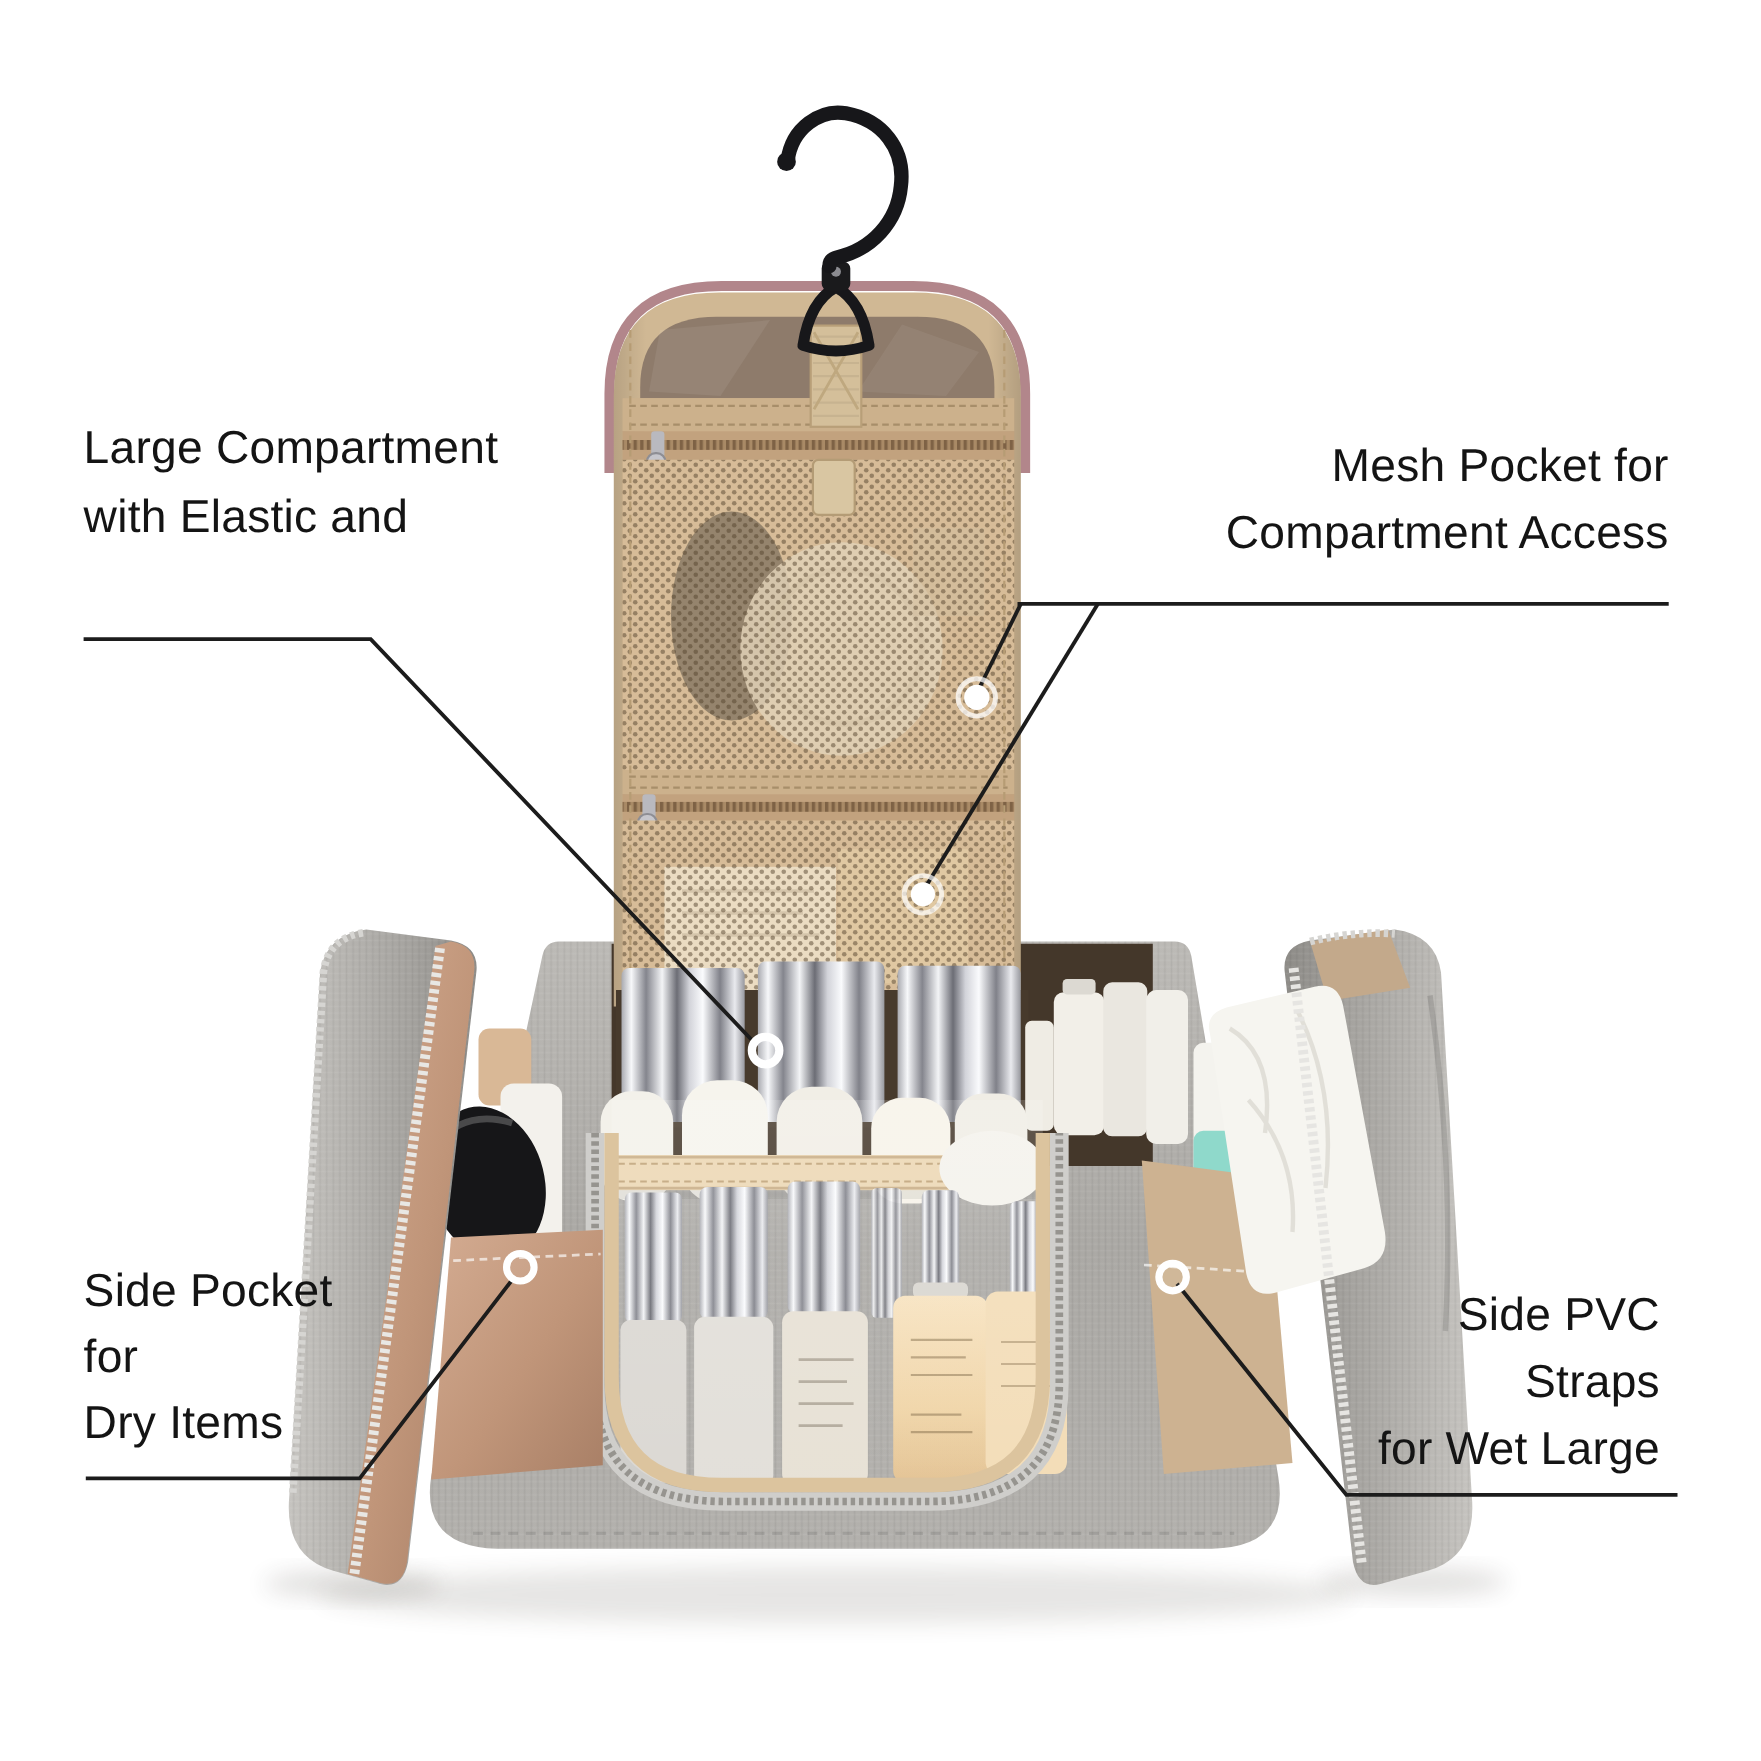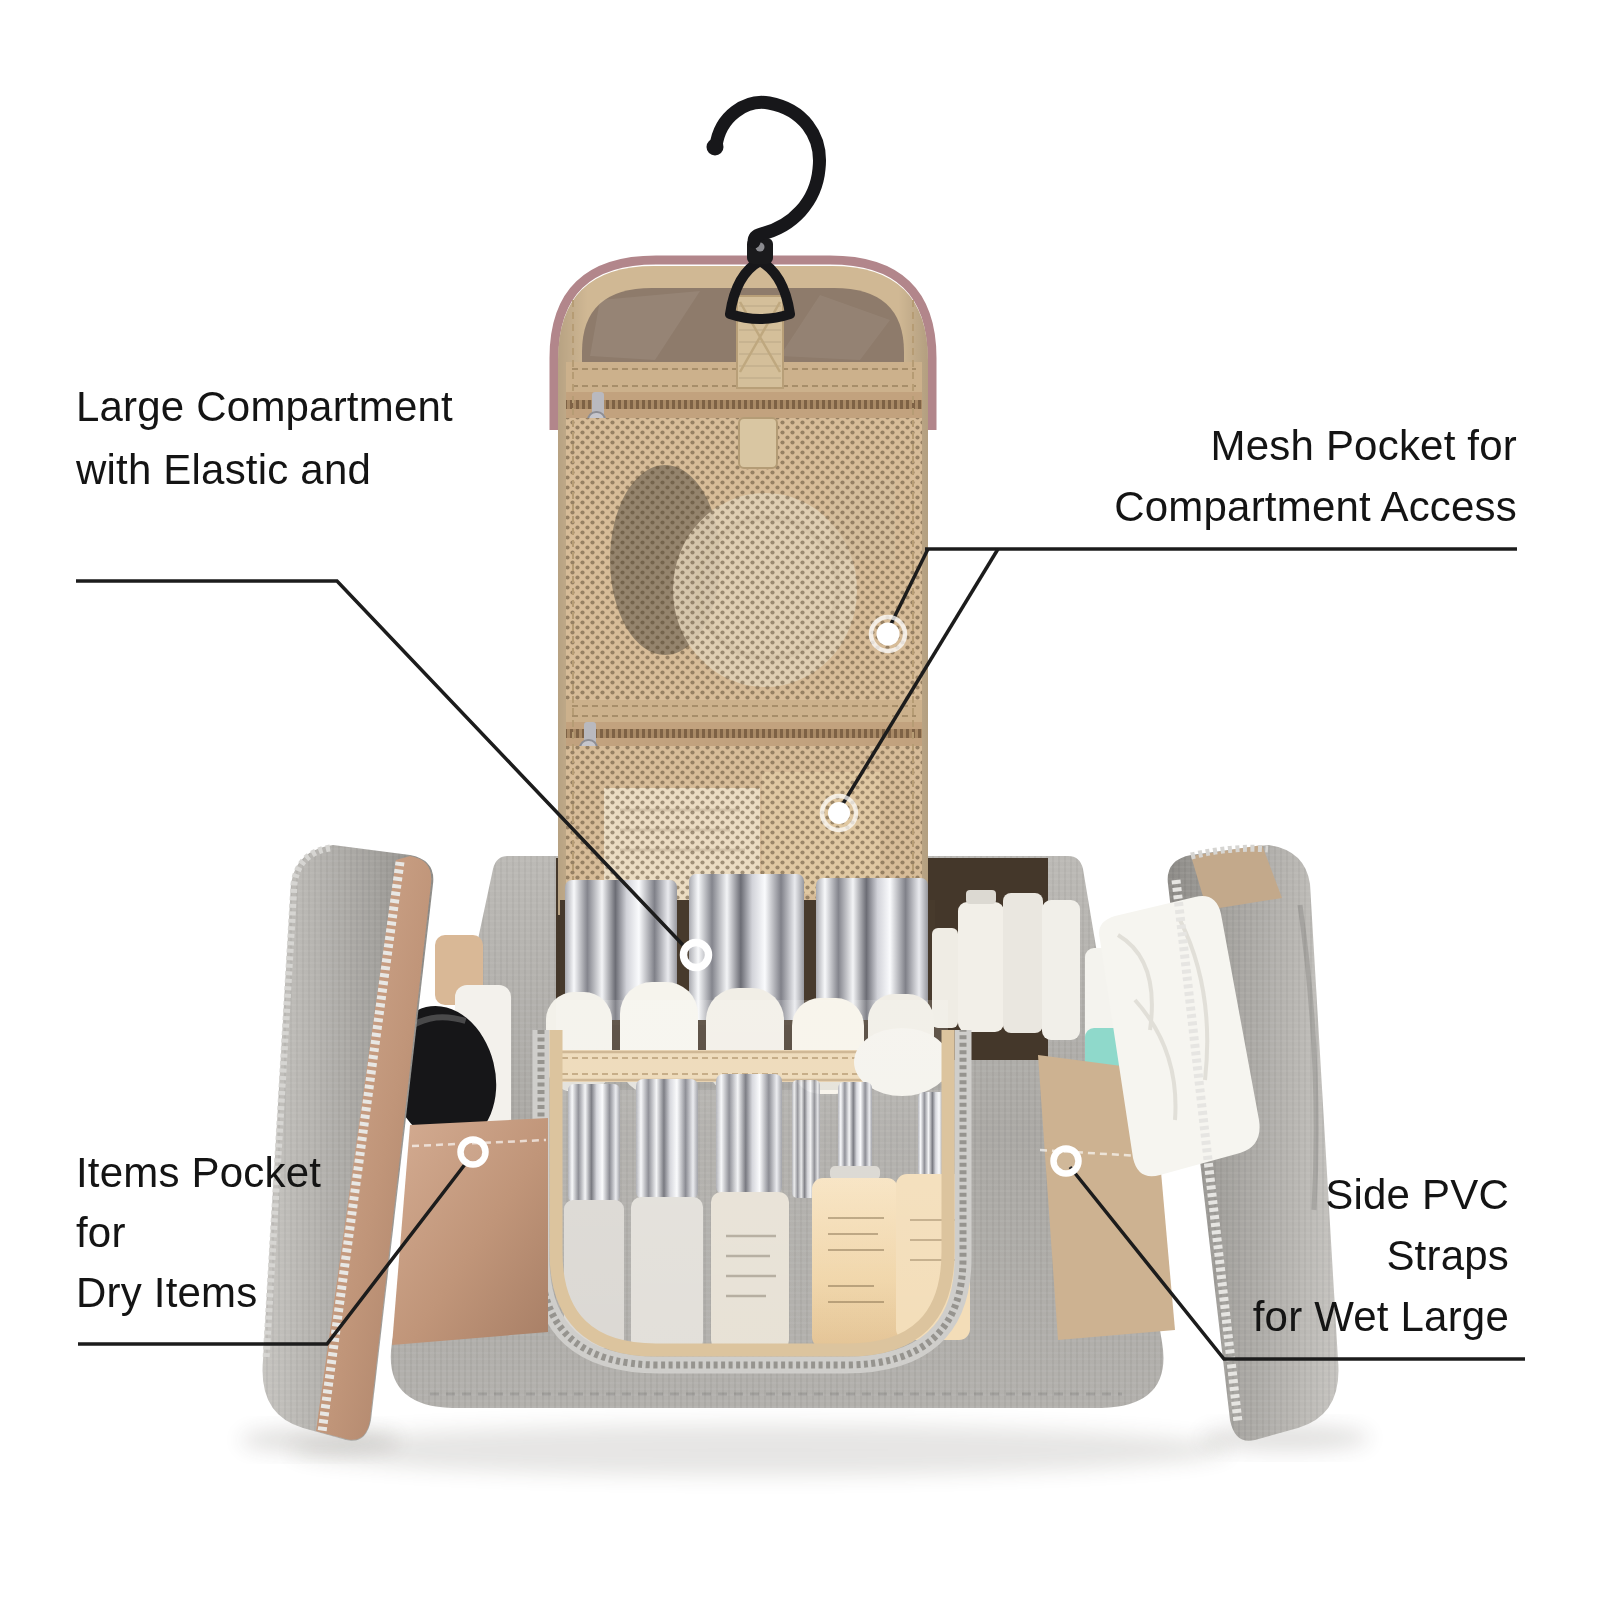--- a/index.html
+++ b/index.html
@@ -300,27 +300,27 @@
     <circle cx="473" cy="1152" r="12.5" fill="rgba(255,255,255,0.08)" stroke="#ffffff" stroke-width="6.5"></circle>
     <circle cx="1066" cy="1161" r="12.5" fill="rgba(255,255,255,0.08)" stroke="#ffffff" stroke-width="6.5"></circle>
   </g>
 </svg>
 
   <div class="callout-label align-left" style="left:76px; top:375px; line-height:63px;">
     <div>Large Compartment</div>
     <div>with Elastic and</div>
   </div>
 
-  <div class="callout-label align-right" style="right:84px; top:415px;">
+  <div class="callout-label align-right" style="right:84px; top:392px;">
     <div>Mesh Pocket for</div>
     <div>Compartment Access</div>
   </div>
 
   <div class="callout-label align-left" style="left:76px; top:1143px; line-height:60px;">
-    <div>Items Pocket</div>
+    <div>Side Pocket</div>
     <div>for</div>
     <div>Dry Items</div>
   </div>
 
   <div class="callout-label align-right" style="right:92px; top:1164px;">
     <div>Side PVC</div>
     <div>Straps</div>
     <div>for Wet Large</div>
   </div>
 

